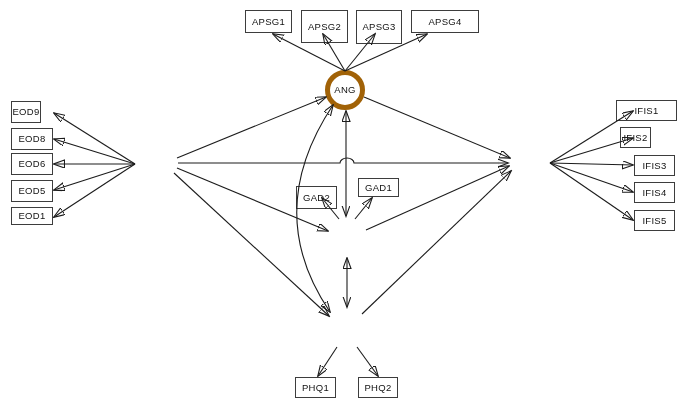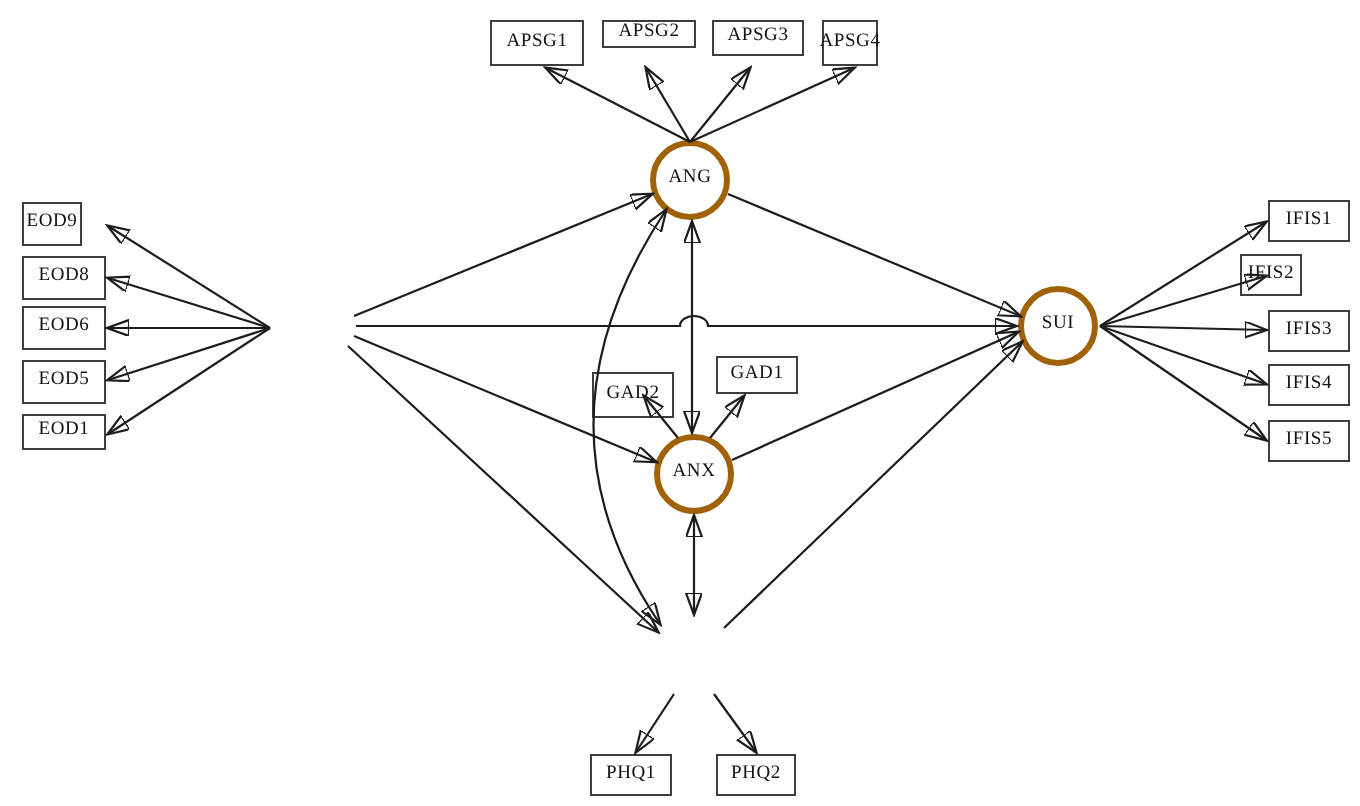--- a/index.html
+++ b/index.html
@@ -1,56 +1,54 @@
 <!DOCTYPE html>
 <html><head>
 <meta charset="utf-8">
 <style>
   html,body{margin:0;padding:0;background:#ffffff;}
   .canvas{position:relative;width:680px;height:403px;background:#ffffff;overflow:hidden;
-          font-family:Liberation Serif, serif;}
+          font-family:Liberation Sans, sans-serif;}
   .node{position:absolute;display:flex;align-items:center;justify-content:center;
         box-sizing:border-box;background:#ffffff;color:#111111;font-size:9.5px;
         letter-spacing:0.3px;line-height:1;}
   .rect{border:1px solid #3d3d3d;}
-  .circle{border:3px solid #a16207;border-radius:50%;}
+  .circle{border:5px solid #a16207;border-radius:50%;}
   svg.wires{position:absolute;left:0;top:0;pointer-events:none;}
   svg.wires path, svg.wires line{stroke:#1c1c1c;stroke-width:1.1;fill:none;}
 </style>
 </head>
 <body>
 
 <div class="canvas">
 
   <div class="node rect" style="left:245px;top:10px;width:47px;height:23px">APSG1</div>
-  <div class="node rect" style="left:301px;top:10px;width:47px;height:14px">APSG2</div>
-  <div class="node rect" style="left:356px;top:10px;width:46px;height:18px">APSG3</div>
-  <div class="node rect" style="left:411px;top:10px;width:28px;height:23px">APSG4</div>
+  <div class="node rect" style="left:301px;top:10px;width:47px;height:33px">APSG2</div>
+  <div class="node rect" style="left:356px;top:10px;width:46px;height:34px">APSG3</div>
+  <div class="node rect" style="left:411px;top:10px;width:68px;height:23px">APSG4</div>
 
   <div class="node rect" style="left:11px;top:101px;width:30px;height:22px">EOD9</div>
   <div class="node rect" style="left:11px;top:128px;width:42px;height:22px">EOD8</div>
   <div class="node rect" style="left:11px;top:153px;width:42px;height:22px">EOD6</div>
   <div class="node rect" style="left:11px;top:180px;width:42px;height:22px">EOD5</div>
   <div class="node rect" style="left:11px;top:207px;width:42px;height:18px">EOD1</div>
 
-  <div class="node rect" style="left:634px;top:100px;width:41px;height:21px">IFIS1</div>
+  <div class="node rect" style="left:616px;top:100px;width:61px;height:21px">IFIS1</div>
   <div class="node rect" style="left:620px;top:127px;width:31px;height:21px">IFIS2</div>
   <div class="node rect" style="left:634px;top:155px;width:41px;height:21px">IFIS3</div>
   <div class="node rect" style="left:634px;top:182px;width:41px;height:21px">IFIS4</div>
   <div class="node rect" style="left:634px;top:210px;width:41px;height:21px">IFIS5</div>
 
   <div class="node rect" style="left:296px;top:186px;width:41px;height:23px">GAD2</div>
   <div class="node rect" style="left:358px;top:178px;width:41px;height:19px">GAD1</div>
 
   <div class="node rect" style="left:295px;top:377px;width:41px;height:21px">PHQ1</div>
   <div class="node rect" style="left:358px;top:377px;width:40px;height:21px">PHQ2</div>
 
   <div class="node circle" style="left:325px;top:70px;width:40px;height:40px">ANG</div>
-  <div class="node circle" style="left:327px;top:217px;width:40px;height:40px">ANX</div>
-  <div class="node circle" style="left:509px;top:143px;width:40px;height:40px">SUI</div>
 
   <svg class="wires" width="680" height="403" viewBox="0 0 680 403">
     <defs>
       <marker id="ah" markerUnits="userSpaceOnUse" markerWidth="12" markerHeight="9" refX="10.5" refY="4" orient="auto">
         <path d="M0,0 L11,4 L0,8 Z" fill="#1c1c1c" stroke="none"></path>
       </marker>
       <marker id="ahr" markerUnits="userSpaceOnUse" markerWidth="12" markerHeight="9" refX="10.5" refY="4" orient="auto-start-reverse">
         <path d="M0,0 L11,4 L0,8 Z" fill="#1c1c1c" stroke="none"></path>
       </marker>
     </defs>

